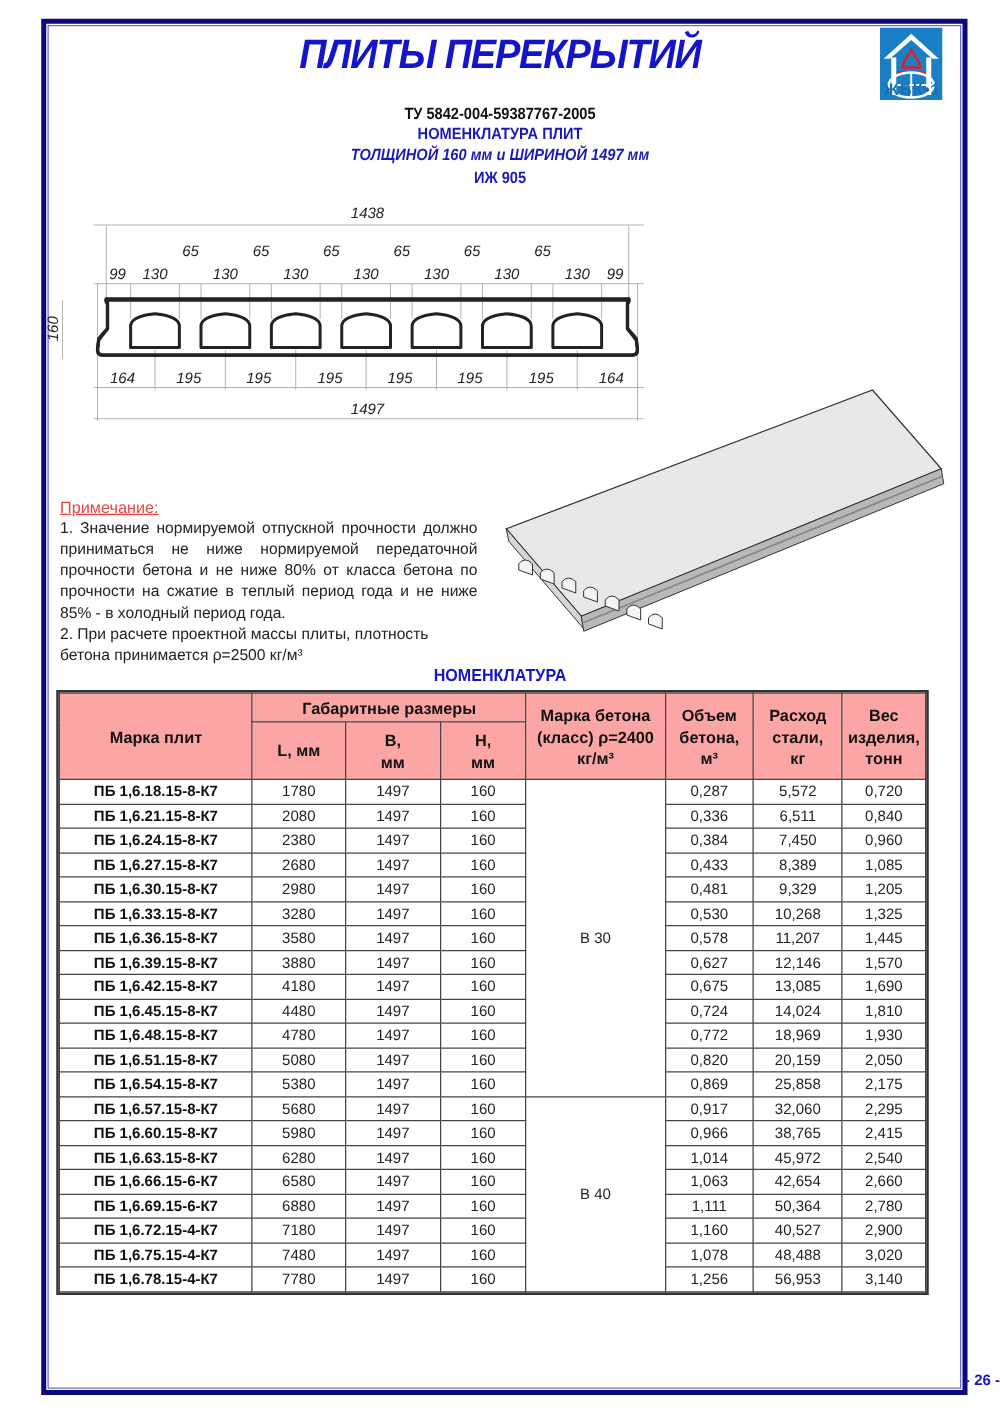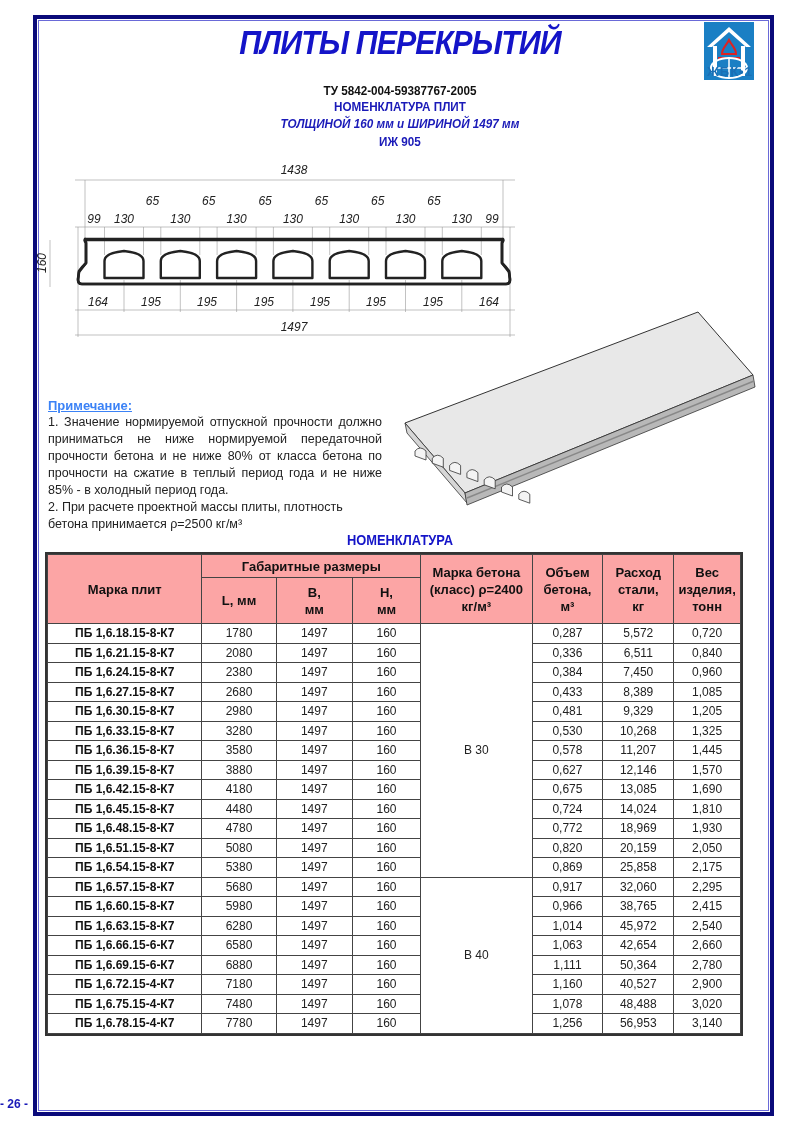--- a/index.html
+++ b/index.html
@@ -11,29 +11,29 @@
   .logo-text { position:absolute; left:700px; top:64px; width:60px; text-align:center; font-size:13px; font-weight:bold; color:#1a6fb5; letter-spacing:1px; }
   .hdr { position:absolute; left:0; width:800px; text-align:center; font-weight:bold; font-size:13px; }
   .hdr.tu { top:83px; color:#111; transform:scaleX(0.9); }
   .hdr.l2 { top:99px; color:#1a1ab8; transform:scaleX(0.9); }
   .hdr.l3 { top:116px; color:#1a1ab8; font-style:italic; transform:scaleX(0.9); }
   .hdr.l4 { top:134px; color:#1a1ab8; transform:scaleX(0.9); }
   .drawing { position:absolute; left:30px; top:155px; width:500px; height:190px; }
   .dim { font-family:"Liberation Sans", sans-serif; font-style:italic; font-size:12px; fill:#222; }
   .iso { position:absolute; left:395px; top:295px; width:370px; height:220px; }
   .note { position:absolute; left:48px; top:397px; width:334px; font-size:12.5px; line-height:17px; color:#222; }
-  .note-title { color:#3b82f6; font-weight:bold; text-decoration:underline; font-size:13px; }
+  .note-title { color:#ef4444; font-weight:normal; text-decoration:underline; font-size:13px; }
   .note p { margin:0; text-align:justify; }
   .nom-title { position:absolute; left:0; width:800px; top:532px; text-align:center; color:#1414c8; font-weight:bold; font-size:14px; transform:scaleX(0.92); }
   table.nom { position:absolute; left:47px; top:554px; width:694px; border-collapse:collapse; font-size:12px; }
   table.nom th { background:#fca5a5; font-weight:bold; font-size:13px; border:1px solid #444; padding:0; line-height:17px; color:#111; }
   table.nom td { border:1px solid #444; text-align:center; height:18.5px; padding:0; color:#222; }
   table.nom td.mark { font-weight:bold; color:#111;margin-top:33px; }
   table.nom { outline:2px solid #333; }
-  .pageno { position:absolute; left:0; width:800px; top:1097px; text-align:left; font-size:12px; font-weight:bold; color:#1a1ab8; padding-left:0; }
+  .pageno { position:absolute; left:0; width:800px; top:1097px; text-align:right; font-size:12px; font-weight:bold; color:#1a1ab8; padding-left:0; }
   .pageno span { display:inline-block; transform:translateX(0px); }
 </style>
 </head>
 <body>
 
 <div class="frame">
     <div class="frame-inner"></div>
   </div>
 
 <div class="title">ПЛИТЫ ПЕРЕКРЫТИЙ</div>

